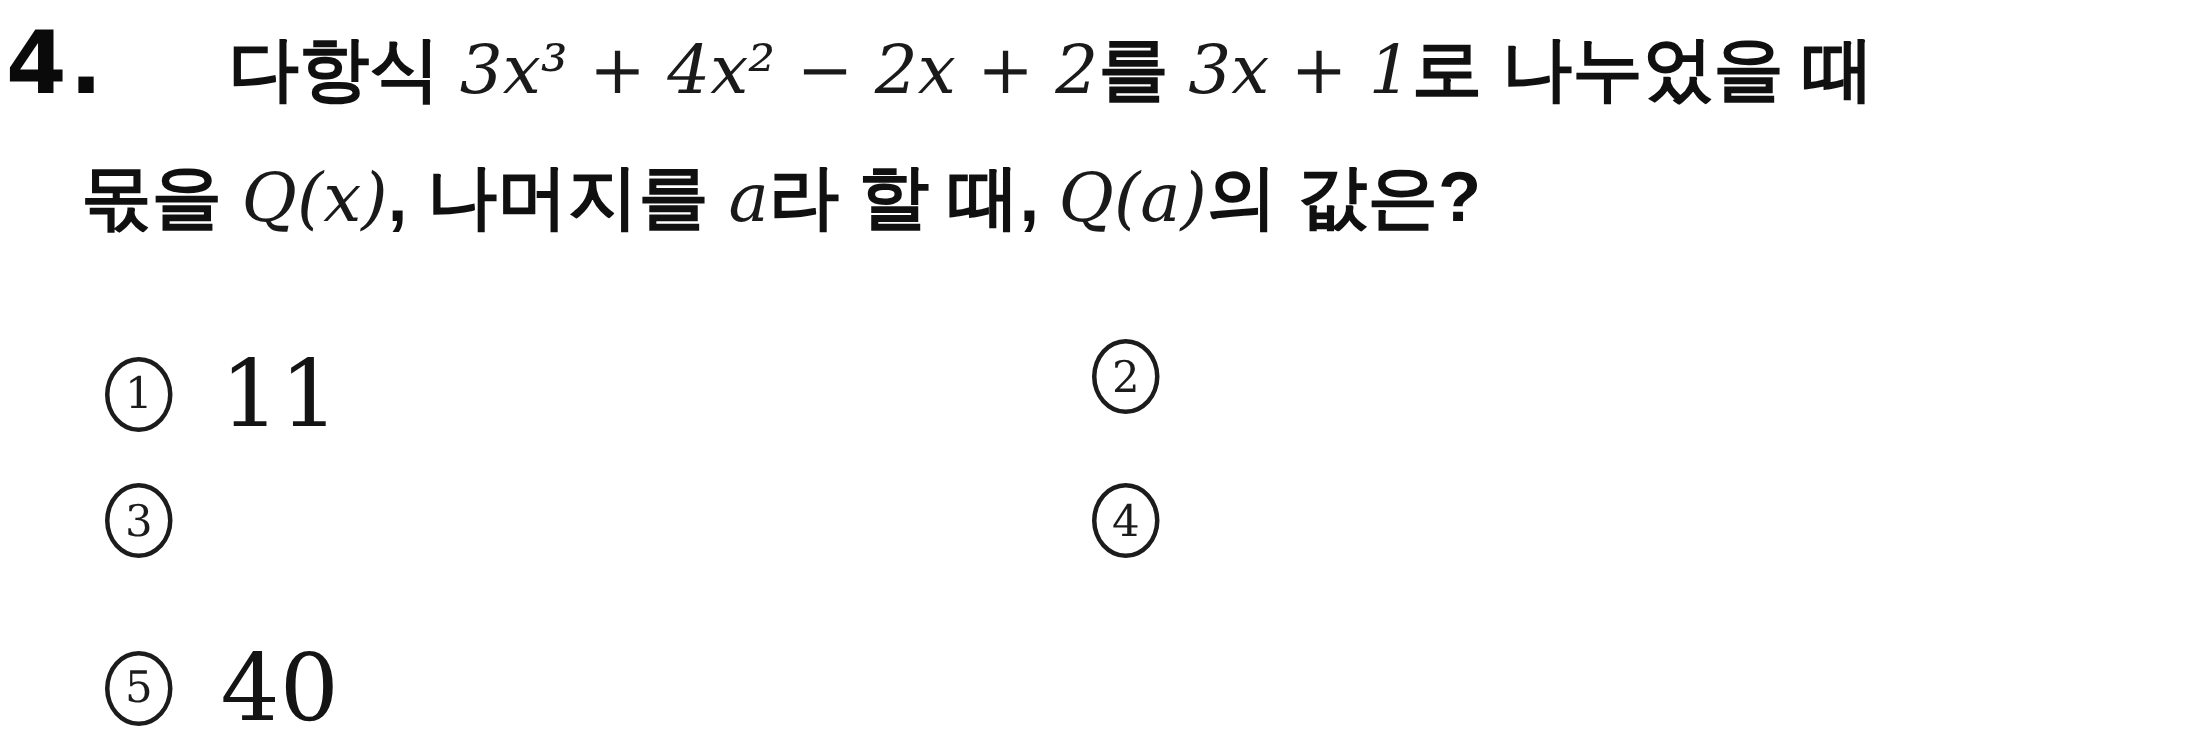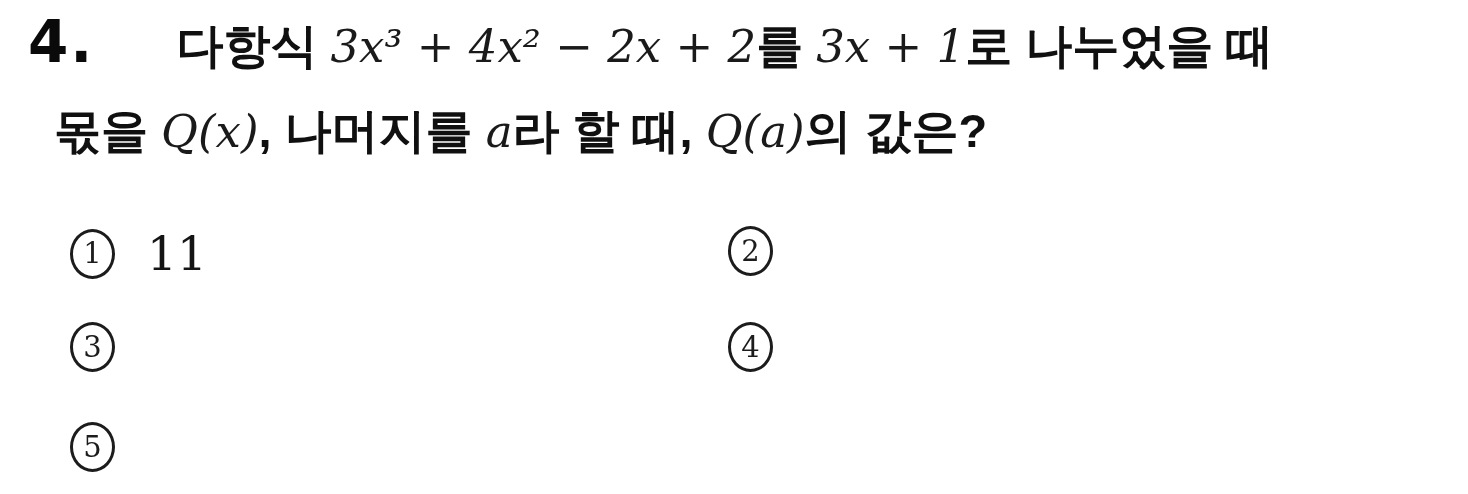--- a/index.html
+++ b/index.html
@@ -29,21 +29,21 @@
     font-size: 47px;
     color: #101010;
   }
   .math {
     font-family: "DejaVu Serif", "Liberation Serif", serif;
     font-style: italic;
     font-weight: 400;
     font-size: 45px;
     color: #1a1a1a;
   }
-  .line1 { left: 28px; top: 8px; }
+  .line1 { left: 4px; top: 8px; }
   .line2 { left: 54px; top: 100px; }
   .choice {
     position: absolute;
     display: flex;
     align-items: center;
     gap: 32px;
     color: #141414;
   }
   .badge {
     box-sizing: border-box;
@@ -54,21 +54,21 @@
     display: flex;
     align-items: center;
     justify-content: center;
     font-family: "DejaVu Serif", "Liberation Serif", serif;
     font-size: 29px;
     line-height: 1;
     color: #1c1c1c;
   }
   .val {
     font-family: "DejaVu Serif", "Liberation Serif", serif;
-    font-size: 47px;
+    font-size: 62px;
     color: #141414;
   }
   .choice-1 { left: 70px;  top: 226px; }
   .choice-2 { left: 728px; top: 226px; }
   .choice-3 { left: 70px;  top: 322px; }
   .choice-4 { left: 728px; top: 322px; }
   .choice-5 { left: 70px;  top: 422px; }
 </style>
 </head>
 <body>
@@ -105,15 +105,16 @@
   <div class="choice choice-4">
     <span class="badge">
         <span>4</span>
       </span>
   </div>
 
   <div class="choice choice-5">
     <span class="badge">
         <span>5</span>
       </span>
+    <span class="val">40</span>
   </div>
 
 </div>
 
 </body></html>

